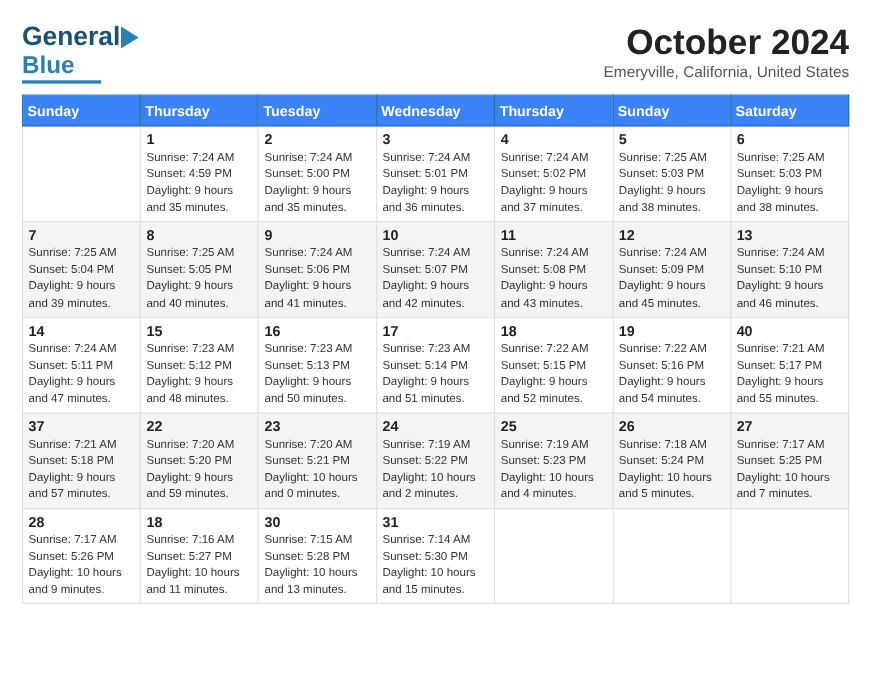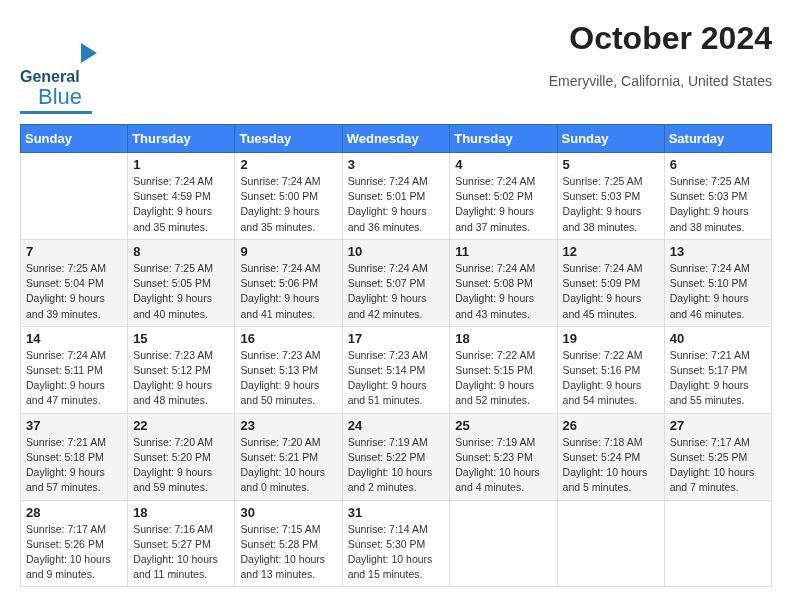--- a/index.html
+++ b/index.html
@@ -20,21 +20,21 @@
       text-align: right;
     }
     .month-title {
       font-size: 32px;
       font-weight: bold;
       color: #222;
     }
     .location {
       font-size: 14px;
       color: #555;
-      margin-top: 16px;
+      margin-top: 0;
     }
     .calendar {
       width: 100%;
       border-collapse: collapse;
       font-size: 11px;
     }
     .calendar th {
       background: #3b82f6;
       color: #fff;
       padding: 6px 4px;
@@ -63,30 +63,28 @@
     }
     .day-info {
       color: #333;
       line-height: 1.45;
       font-size: 10.5px;
     }
     .empty-cell {
       background: #f9f9f9;
     }
     .logo-g {
-      font-size: 16px;
+      font-size: 24px;
       font-weight: bold;
       color: #1a5276;
-      margin-top: 48px;
     }
     .logo-blue-text {
       font-size: 22px;
-      font-weight: normal;
+      font-weight: bold;
       color: #2980b9;
-      margin-left: 18px;
     }
     .logo-triangle {
       display: inline-block;
       width: 0;
       height: 0;
       border-top: 10px solid transparent;
       border-bottom: 10px solid transparent;
       border-left: 16px solid #2980b9;
       margin-left: 1px;
       vertical-align: middle;

